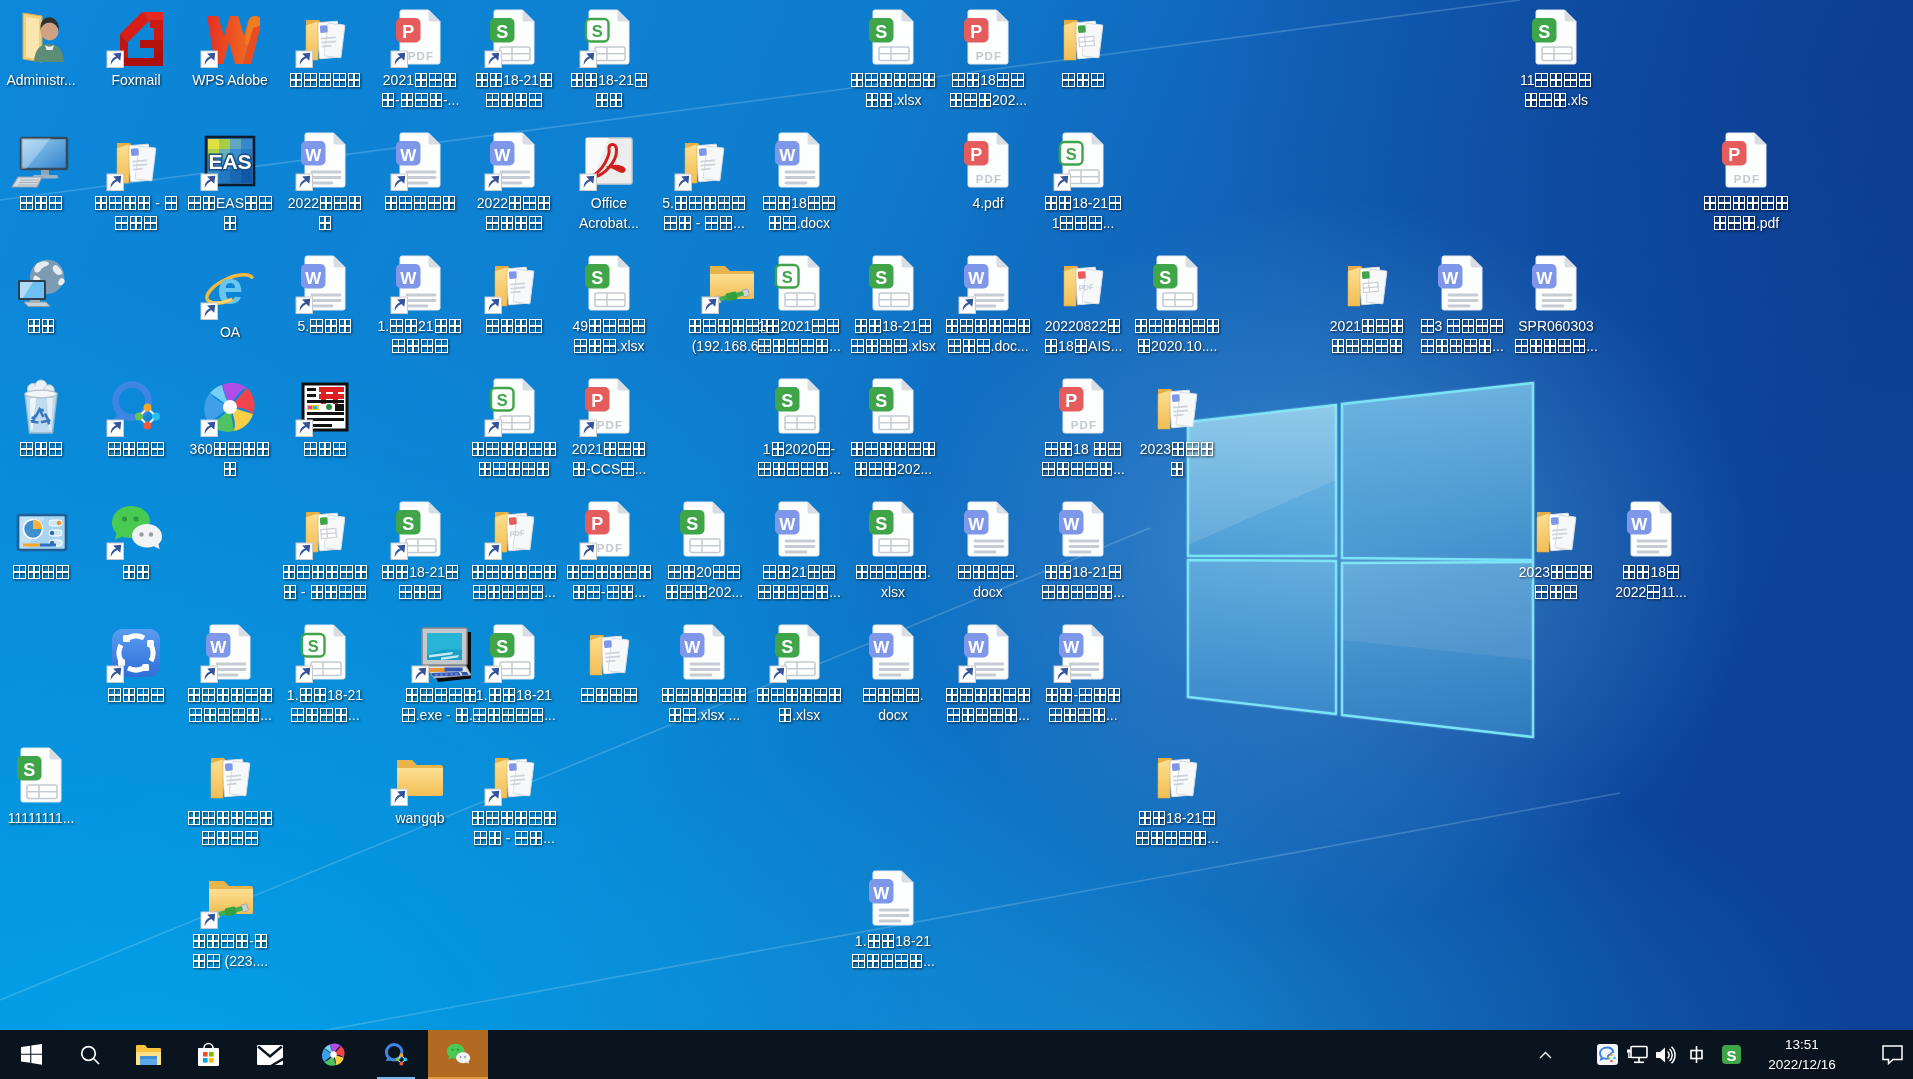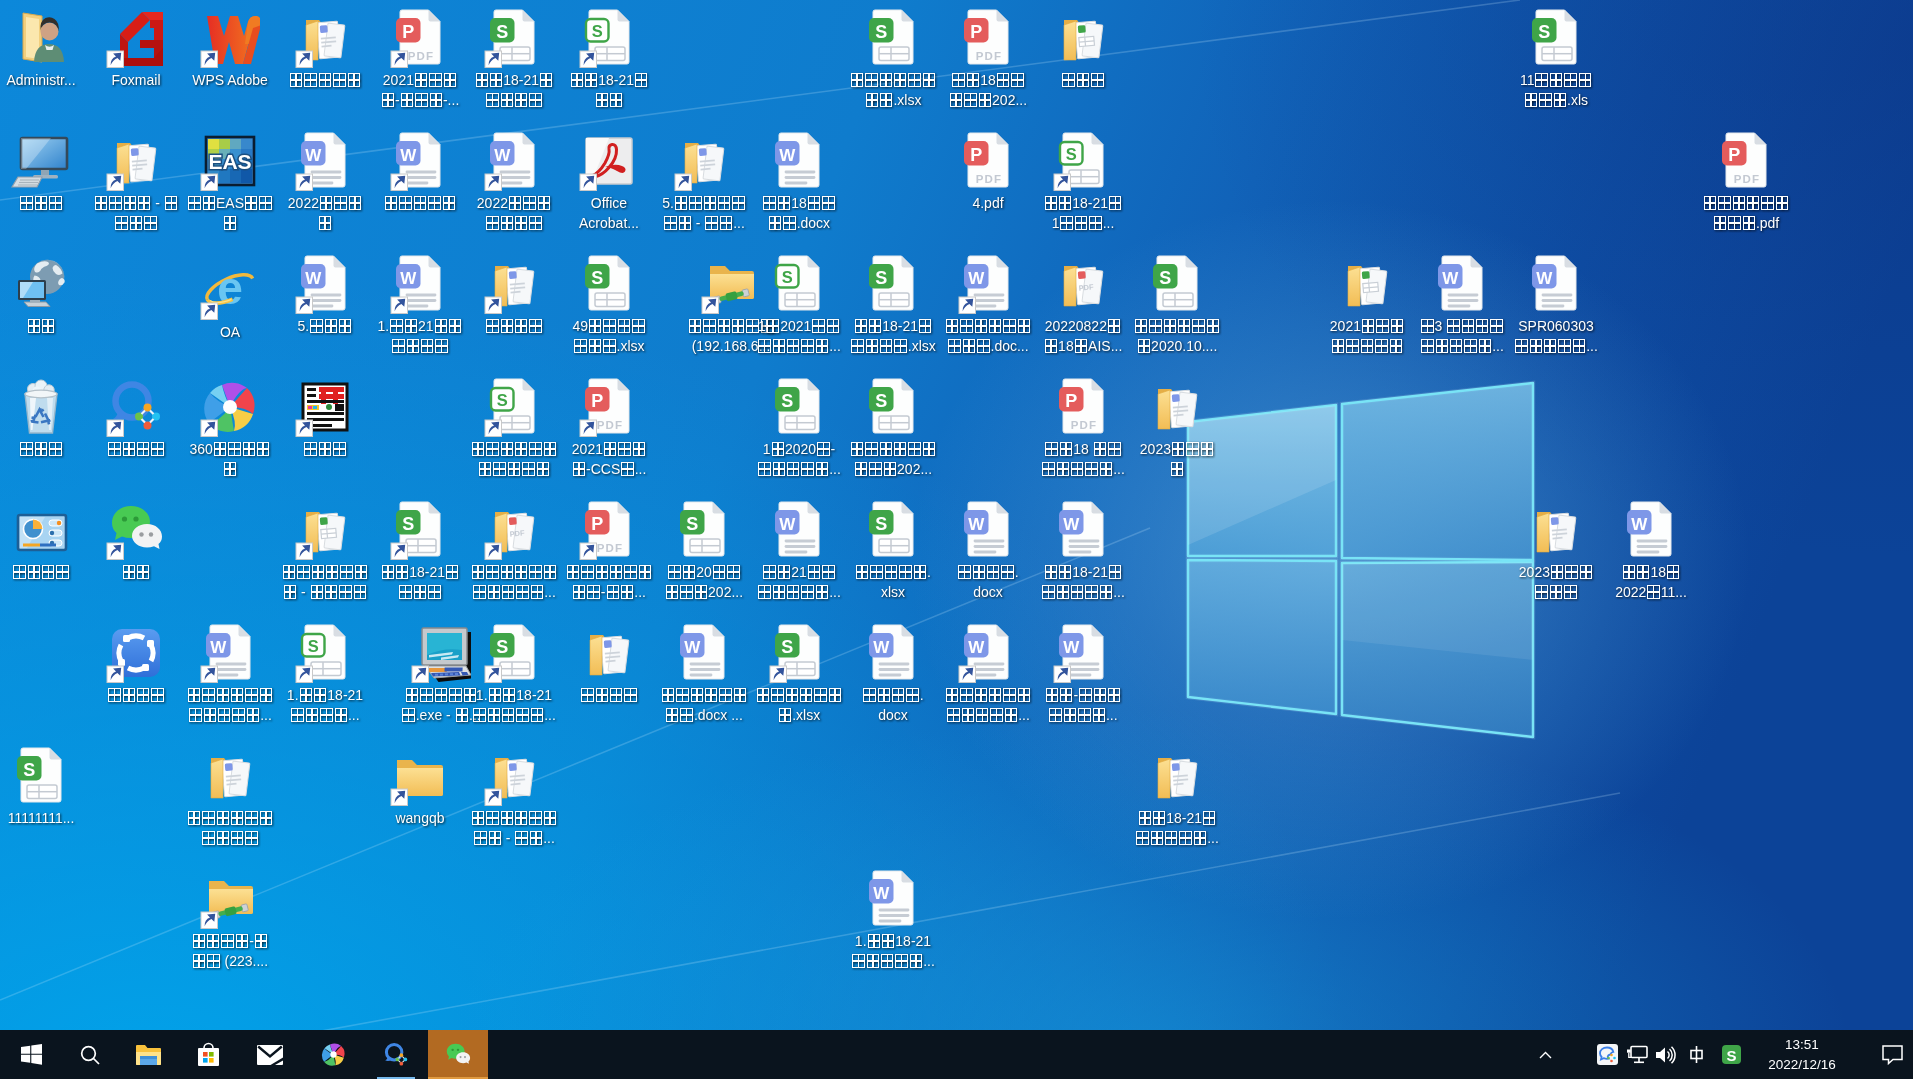--- a/index.html
+++ b/index.html
@@ -1239,21 +1239,21 @@
             <i></i>
             <i></i>
             <i></i>
             <i></i>
             <i></i>
             <i></i>
           </div>
           <div class="ln">
             <i></i>
             <i></i>
-            <b>.docx ...</b>
+            <b>.xlsx ...</b>
           </div>
         </div>
       </div>
 <div class="cell" style="left:769px;top:131px">
         <svg class="ig" width="60" height="60" viewBox="0 0 60 60">
           <use href="#docx"></use>
         </svg>
         <div class="lb">
           <div class="ln">
             <i></i>

